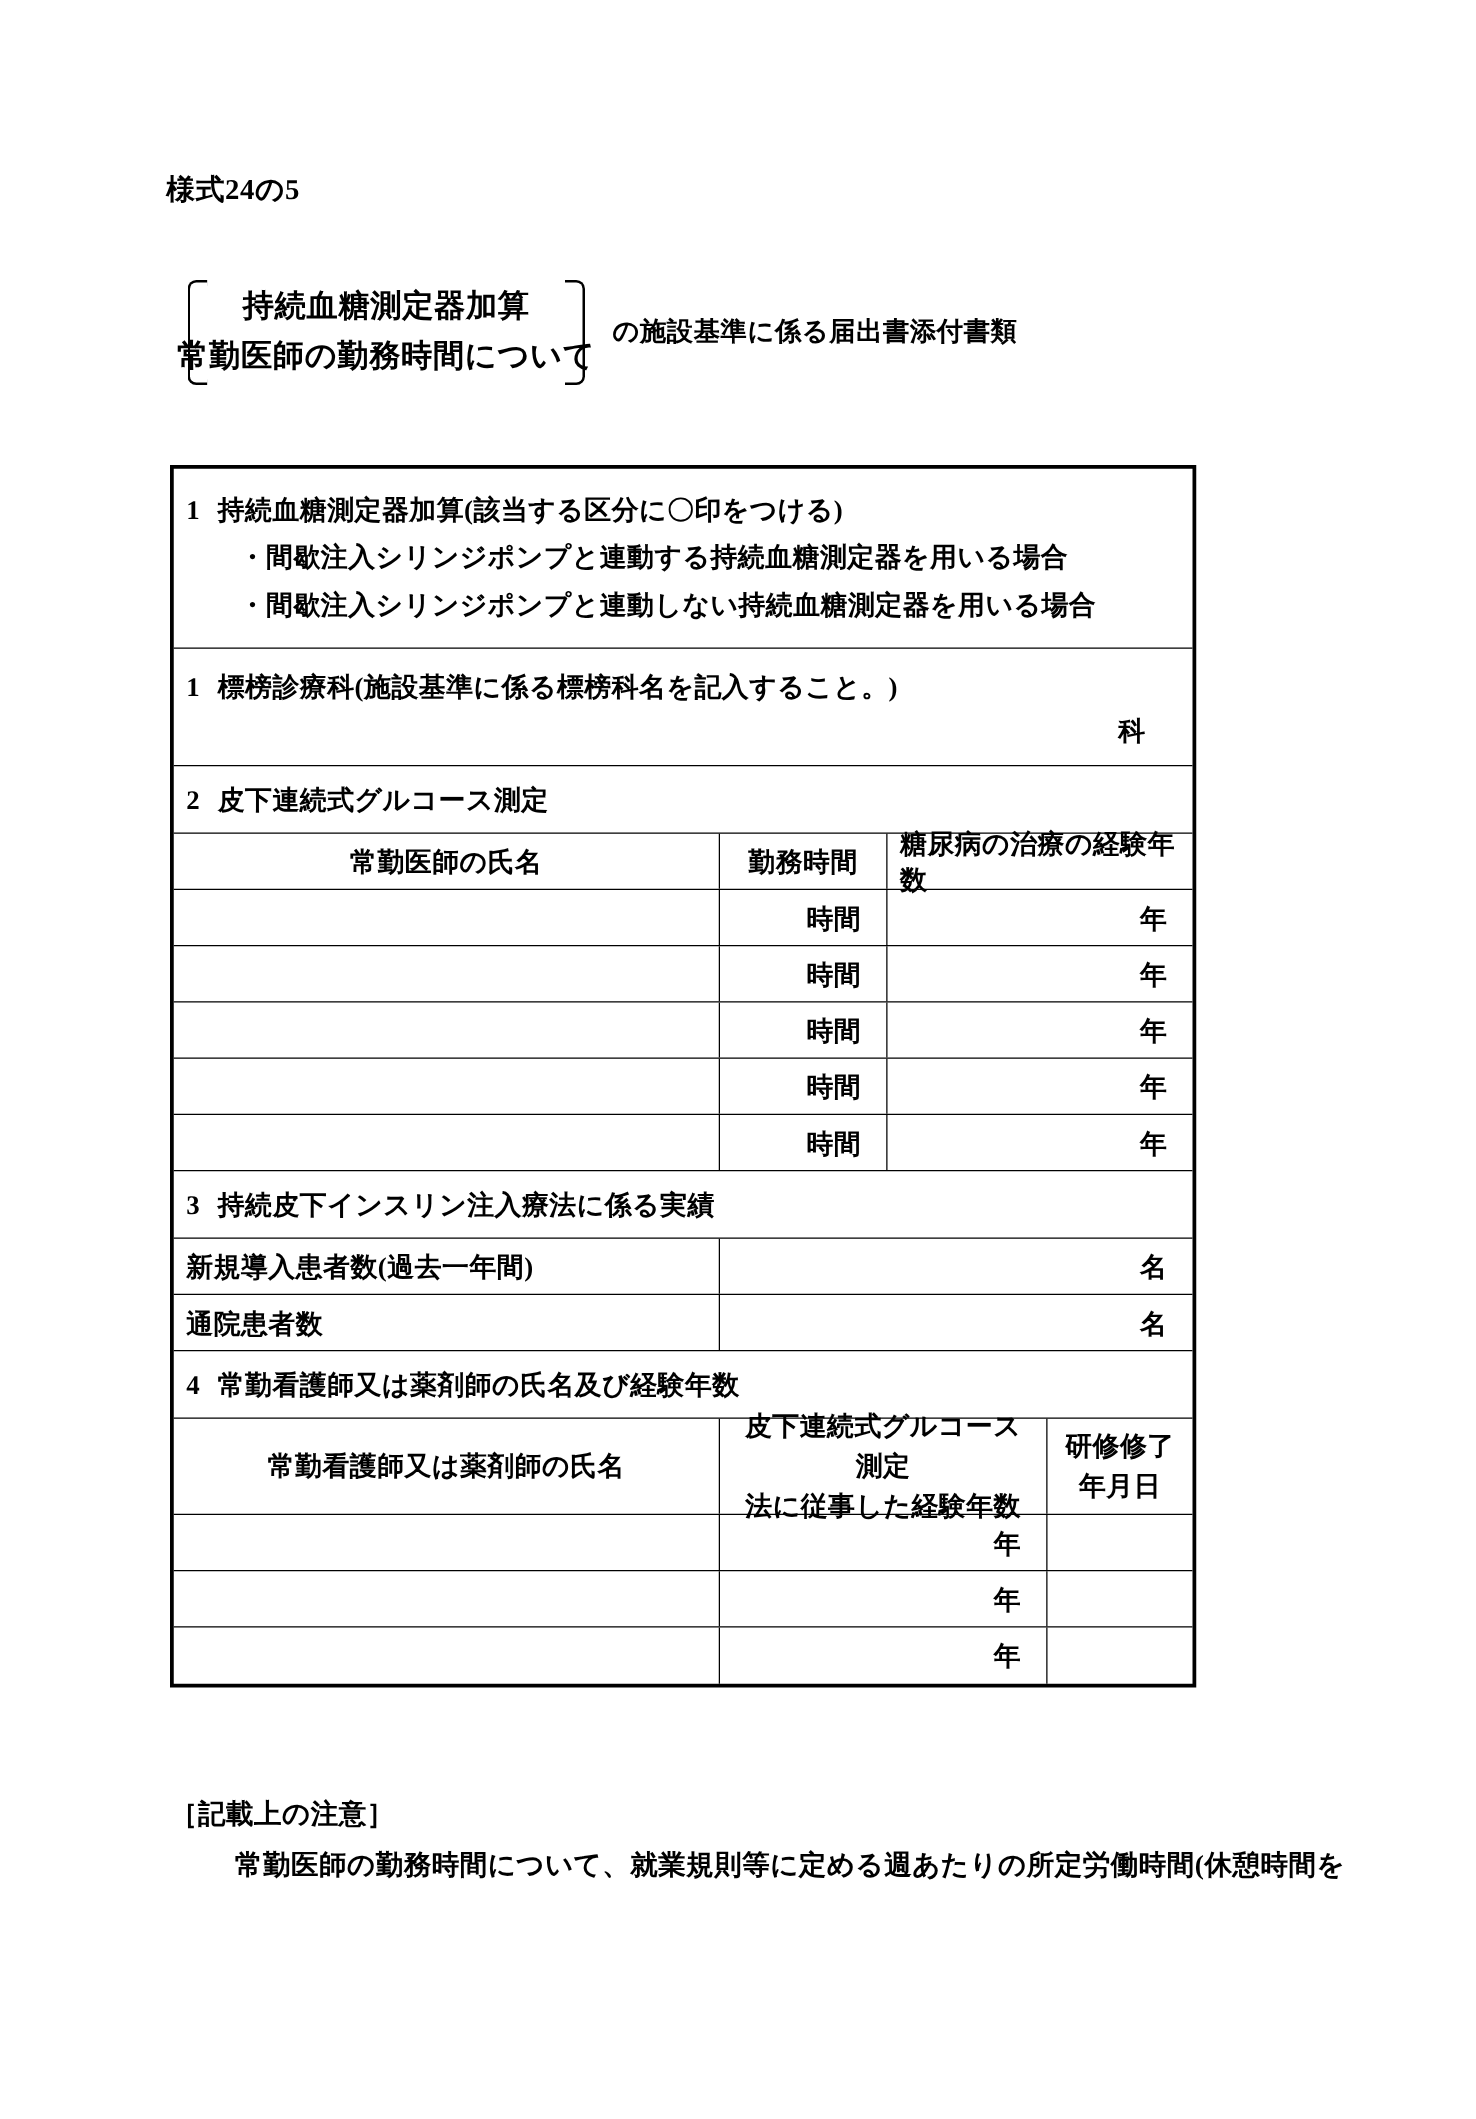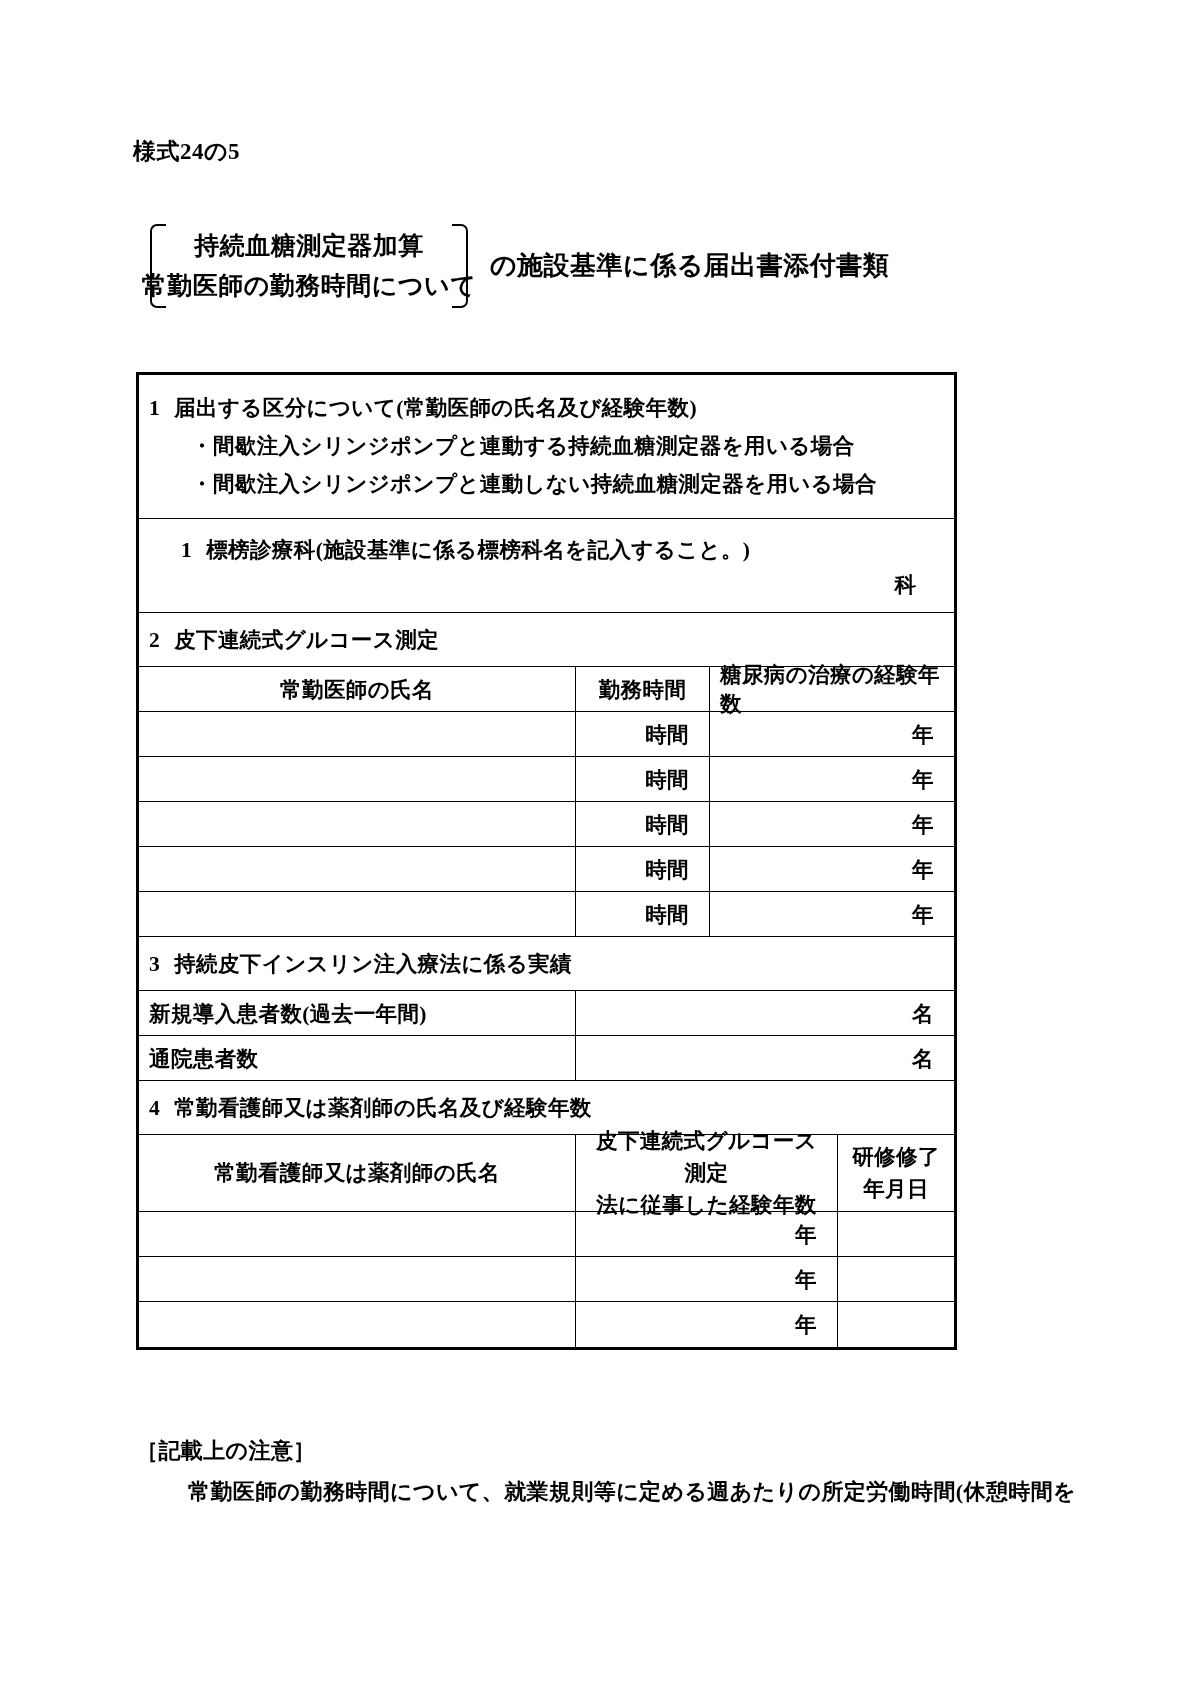--- a/index.html
+++ b/index.html
@@ -76,21 +76,21 @@
     justify-content: center;
     align-items: center;
   }
   .brace-box .lines div {
     font-size: 25px;
     line-height: 40px;
     letter-spacing: 0.5px;
     white-space: nowrap;
   }
   .after-brace {
-    font-size: 26px;
+    font-size: 21px;
     letter-spacing: 0.5px;
     white-space: nowrap;
     margin-left: 22px;
     padding-bottom: 2px;
     text-align: right;
   }
 
   .circle-note {
     position: absolute;
     left: 632px;
@@ -138,21 +138,21 @@
     white-space: nowrap;
   }
 
   .sec1 { padding-top: 14px; padding-bottom: 15px; }
   .sec1 .sec-line { line-height: 38px; }
   .sec1 .bullet { padding-left: 42px; }
 
   .sec-num { padding-right: 14px; }
 
   .sec-hyoubou { padding-top: 13px; padding-bottom: 10px; }
-  .sec-hyoubou .sec-line { line-height: 36px; margin-left: 32px; }
+  .sec-hyoubou .sec-line { line-height: 36px; }
   .ka-line {
     text-align: right;
     padding-right: 28px;
     line-height: 34px;
     font-size: 21.5px;
   }
 
   .sec-plain {
     padding-top: 12px;
     padding-bottom: 12px;
@@ -222,21 +222,21 @@
       </div>
     </div>
     <div class="after-brace">の施設基準に係る届出書添付書類</div>
   </div>
 
 
   <div class="main-table">
 
     <div class="sec sec1">
       <div class="sec-line">
-        <span class="sec-num">1</span><span>届出する区分について(常勤医師の氏名及び経験年数)</span>
+        <span class="sec-num">1</span><span>持続血糖測定器加算(該当する区分に〇印をつける)</span>
       </div>
       <div class="sec-line bullet">・間歇注入シリンジポンプと連動する持続血糖測定器を用いる場合</div>
       <div class="sec-line bullet">・間歇注入シリンジポンプと連動しない持続血糖測定器を用いる場合</div>
     </div>
 
     <div class="sec sec-hyoubou">
       <div class="sec-line">
         <span class="sec-num">1</span><span>標榜診療科(施設基準に係る標榜科名を記入すること。)</span>
       </div>
       <div class="ka-line">科</div>

